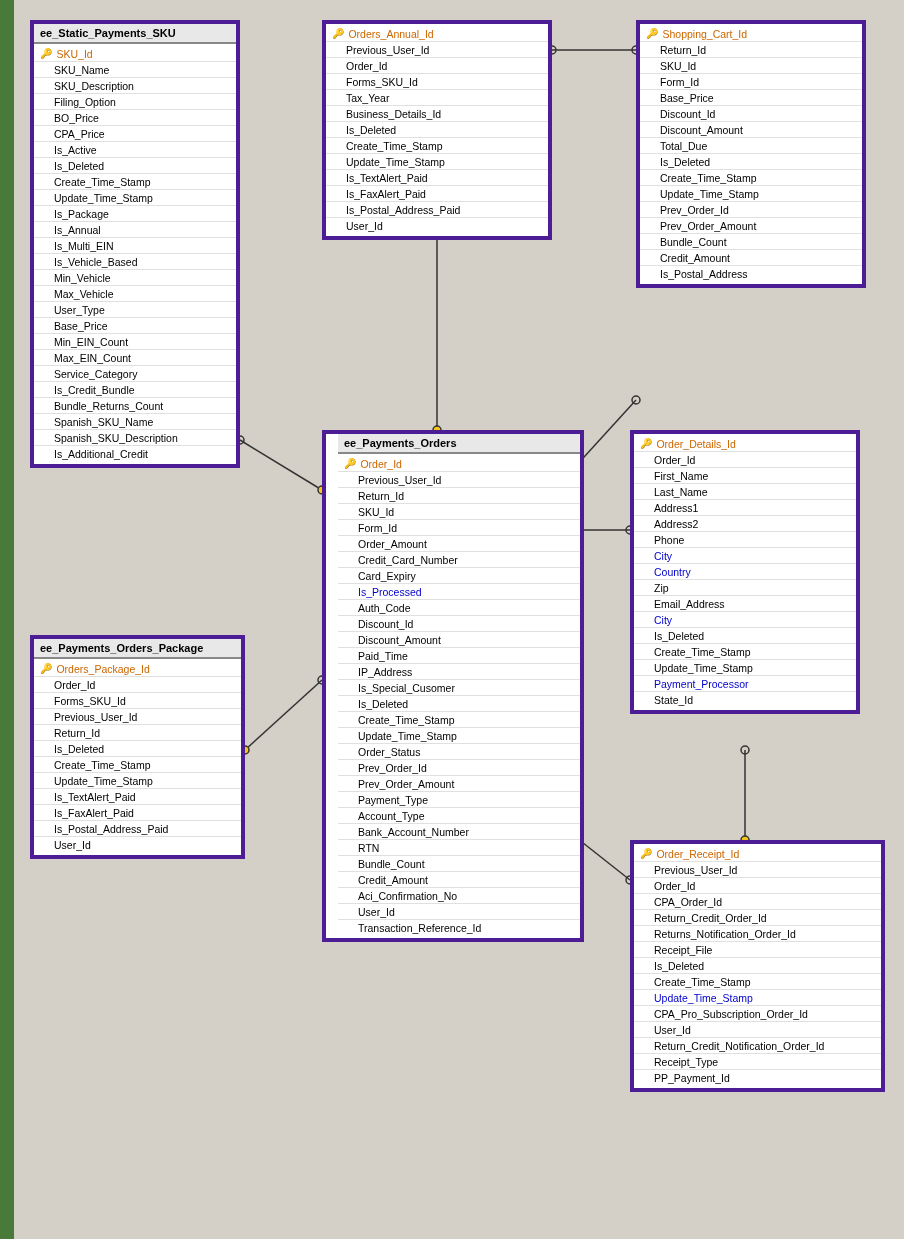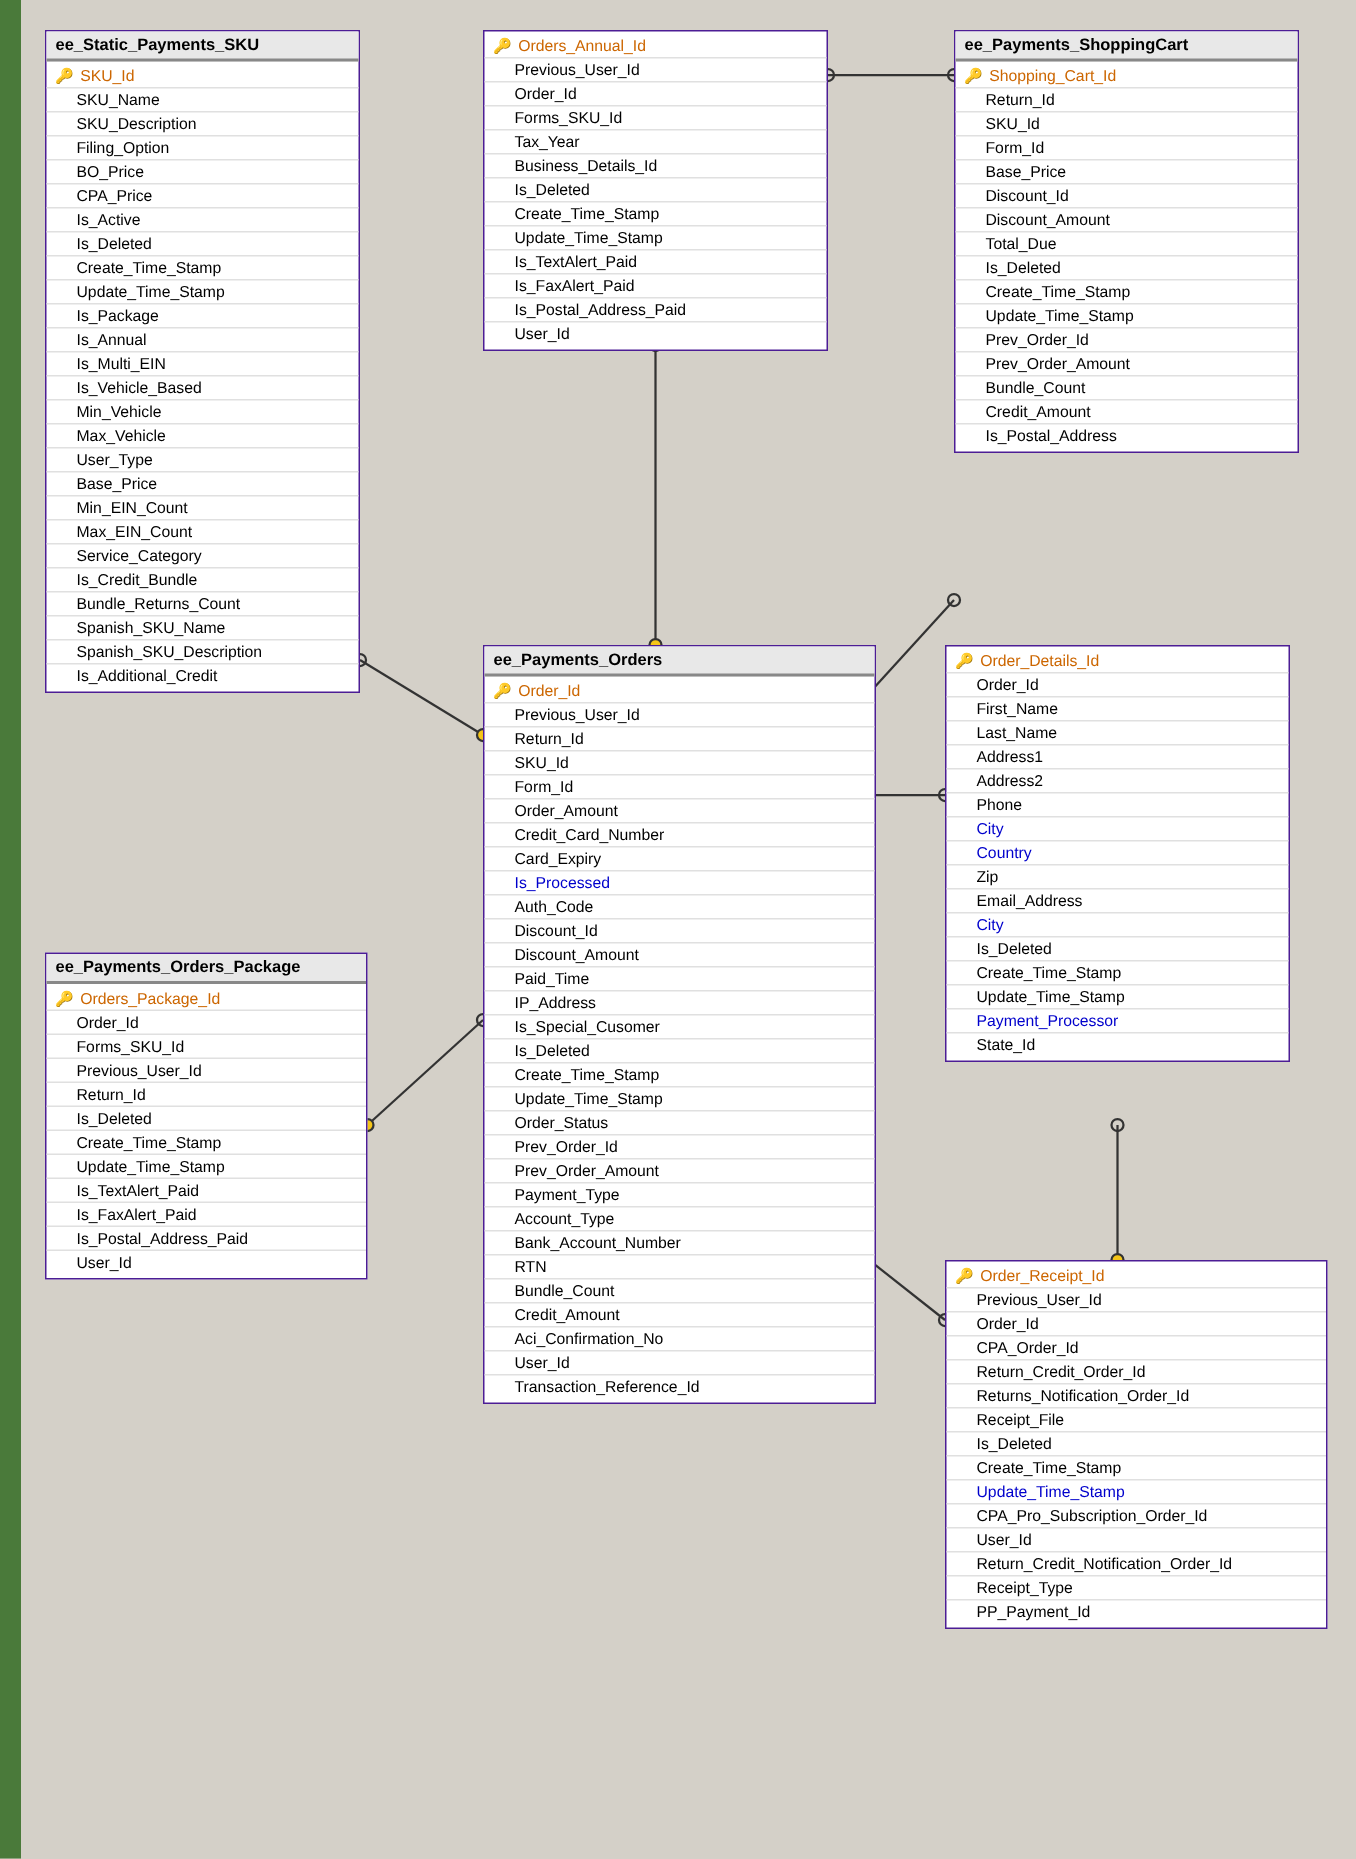--- a/index.html
+++ b/index.html
@@ -14,21 +14,21 @@
     }
     .diagram-canvas {
       position: relative;
       width: 904px;
       height: 1239px;
       background: #d4d0c8;
     }
     .table-box {
       position: absolute;
       background: white;
-      border: 1px solid #4c1d95;
+      border: 4px solid #4c1d95;
       min-width: 200px;
     }
     .table-header {
       background: #e8e8e8;
       border-bottom: 2px solid #888;
       padding: 3px 6px;
       font-weight: bold;
       font-size: 11px;
       color: #000;
       white-space: nowrap;
@@ -278,21 +278,20 @@
             <span style="width: 14px; display: inline-block;"></span>
             <span>Is_Postal_Address_Paid</span>
           </div>
           <div class="field-row">
             <span style="width: 14px; display: inline-block;"></span>
             <span>User_Id</span>
           </div>
         </div>
       </div>
       <div class="table-box" style="left: 636px; top: 20px; width: 230px;">
-        <div class="table-header">ee_Payments_ShoppingCart</div>
         <div class="table-fields">
           <div class="field-row pk">
             <span class="pk-icon">🔑</span>
             <span>Shopping_Cart_Id</span>
           </div>
           <div class="field-row">
             <span style="width: 14px; display: inline-block;"></span>
             <span>Return_Id</span>
           </div>
           <div class="field-row">
@@ -346,21 +345,21 @@
           <div class="field-row">
             <span style="width: 14px; display: inline-block;"></span>
             <span>Credit_Amount</span>
           </div>
           <div class="field-row">
             <span style="width: 14px; display: inline-block;"></span>
             <span>Is_Postal_Address</span>
           </div>
         </div>
       </div>
-      <div class="table-box" style="left: 322px; top: 430px; width: 262px;">
+      <div class="table-box" style="left: 322px; top: 430px; width: 262px; padding-left: 12px;">
         <div class="table-header">ee_Payments_Orders</div>
         <div class="table-fields">
           <div class="field-row pk">
             <span class="pk-icon">🔑</span>
             <span>Order_Id</span>
           </div>
           <div class="field-row">
             <span style="width: 14px; display: inline-block;"></span>
             <span>Previous_User_Id</span>
           </div>

